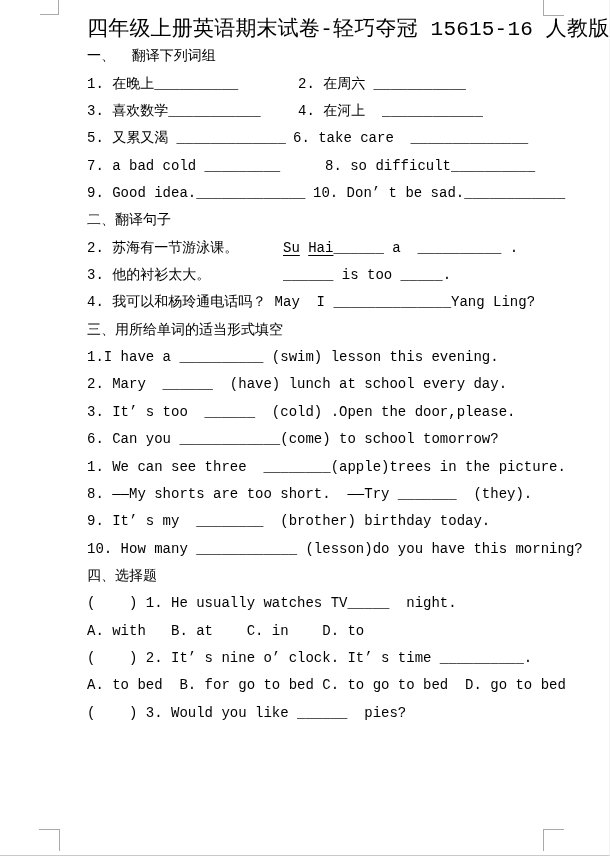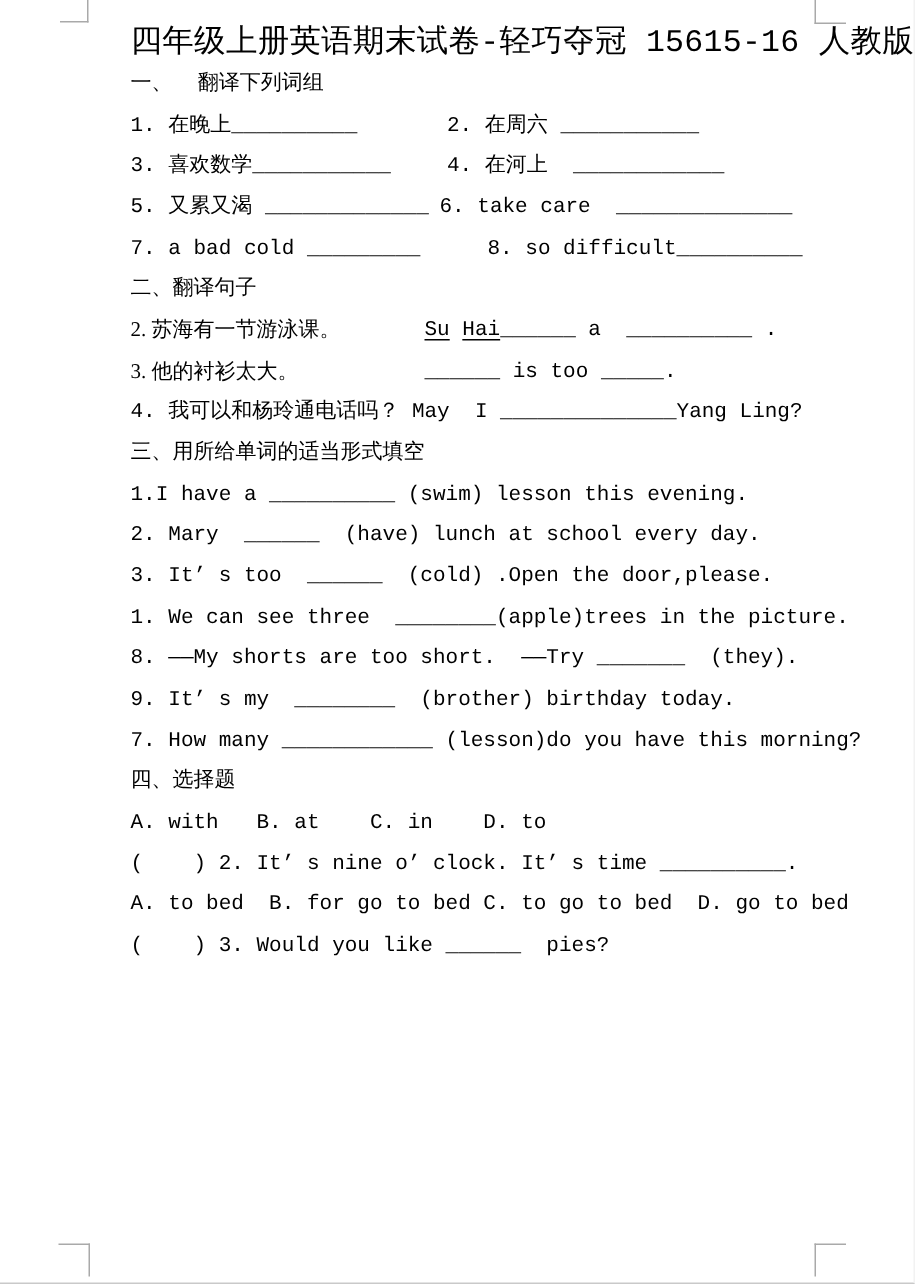--- a/index.html
+++ b/index.html
@@ -26,21 +26,21 @@
     position: absolute;
     left: 87px;
     top: 16px;
     width: 500px;
     font-size: 14px;
     line-height: 27.35px;
   }
   .line { white-space: pre; height: 27.35px; overflow: visible; }
   .title { font-size: 21px; letter-spacing: 0.2px; }
   .c1 { display: inline-block; vertical-align: top; }
-  .w196 { width: 196px; font-family: Liberation Serif, serif; }
+  .w196 { width: 196px; }
   .w203 { width: 203px; }
   .w206 { width: 206px; }
   .w211 { width: 211px; }
   .w226 { width: 226px; }
   .w238 { width: 238px; }
   .misspell {
     text-decoration-line: underline;
     text-decoration-style: wavy;
     text-decoration-color: #ff0000;
     text-decoration-thickness: 1px;
@@ -61,38 +61,41 @@
   <div class="doc">
 
     <div class="line title">四年级上册英语期末试卷-轻巧夺冠 15615-16 人教版（无答案）</div>
 
     <div class="line">一、  翻译下列词组</div>
 
     <div class="line"><span class="c1 w211">1. 在晚上__________</span><span>2. 在周六 ___________</span></div>
     <div class="line"><span class="c1 w211">3. 喜欢数学___________</span><span>4. 在河上  ____________</span></div>
     <div class="line"><span class="c1 w206">5. 又累又渴 _____________</span><span>6. take care  ______________</span></div>
     <div class="line"><span class="c1 w238">7. a bad cold _________</span><span>8. so difficult__________</span></div>
+    <div class="line"><span class="c1 w226">9. Good idea._____________</span><span>10. Don’ t be sad.____________</span></div>
 
     <div class="line">二、翻译句子</div>
 
     <div class="line"><span class="c1 w196">2. 苏海有一节游泳课。</span><span class="misspell">Su</span><span> </span><span class="misspell">Hai</span><span>______ a  __________ .</span></div>
     <div class="line"><span class="c1 w196">3. 他的衬衫太大。</span><span>______ is too _____.</span></div>
     <div class="line">4. 我可以和杨玲通电话吗？ May  I ______________Yang Ling?</div>
 
     <div class="line">三、用所给单词的适当形式填空</div>
 
     <div class="line">1.I have a __________ (swim) lesson this evening.</div>
     <div class="line">2. Mary  ______  (have) lunch at school every day.</div>
     <div class="line">3. It’ s too  ______  (cold) .Open the door,please.</div>
+    <div class="line">6. Can you ____________(come) to school tomorrow?</div>
     <div class="line">1. We can see three  ________(apple)trees in the picture.</div>
     <div class="line">8. ——My shorts are too short.  ——Try _______  (they).</div>
     <div class="line">9. It’ s my  ________  (brother) birthday today.</div>
-    <div class="line">7. How many ____________ (lesson)do you have this morning?</div>
+    <div class="line">10. How many ____________ (lesson)do you have this morning?</div>
 
     <div class="line">四、选择题</div>
 
+    <div class="line">(    ) 1. He usually watches TV_____  night.</div>
     <div class="line">A. with   B. at    C. in    D. to</div>
     <div class="line">(    ) 2. It’ s nine o’ clock. It’ s time __________.</div>
     <div class="line">A. to bed  B. for go to bed C. to go to bed  D. go to bed</div>
     <div class="line">(    ) 3. Would you like ______  pies?</div>
 
   </div>
 </div>
 
 </body></html>

